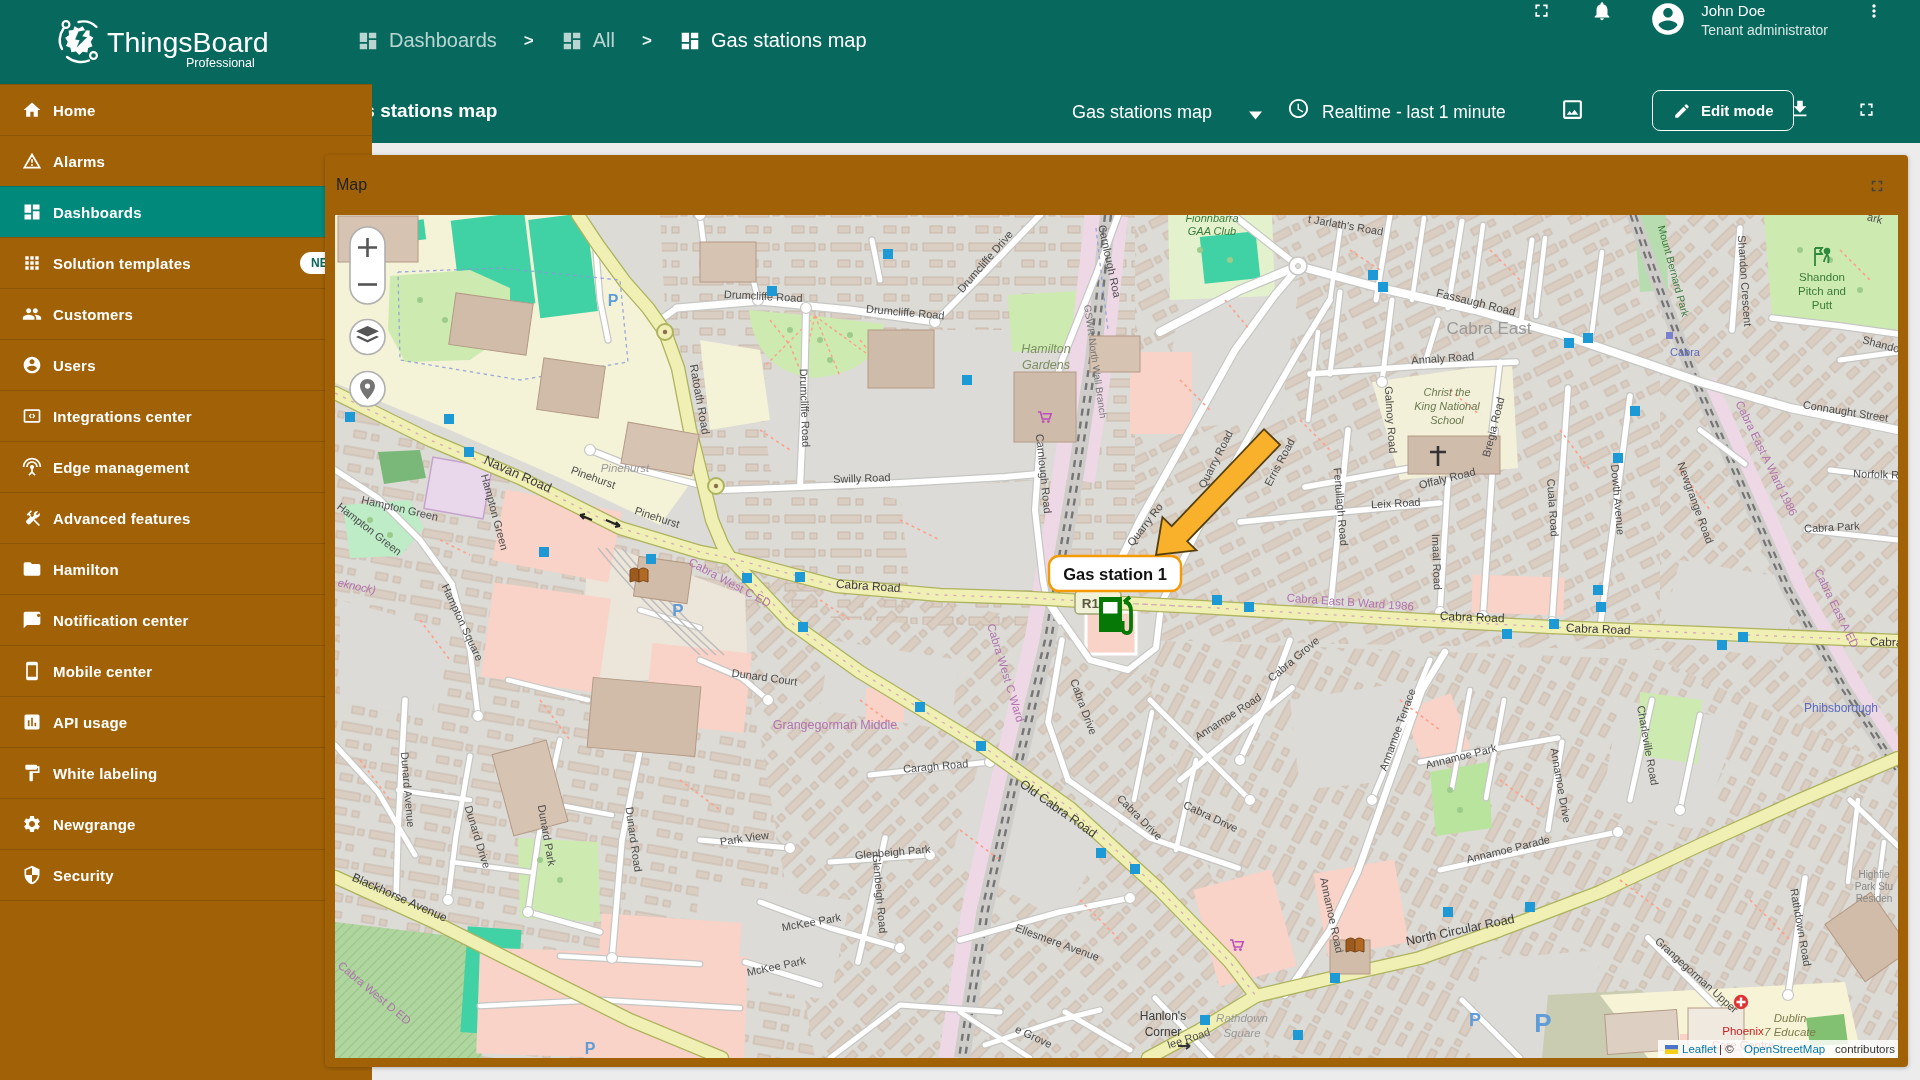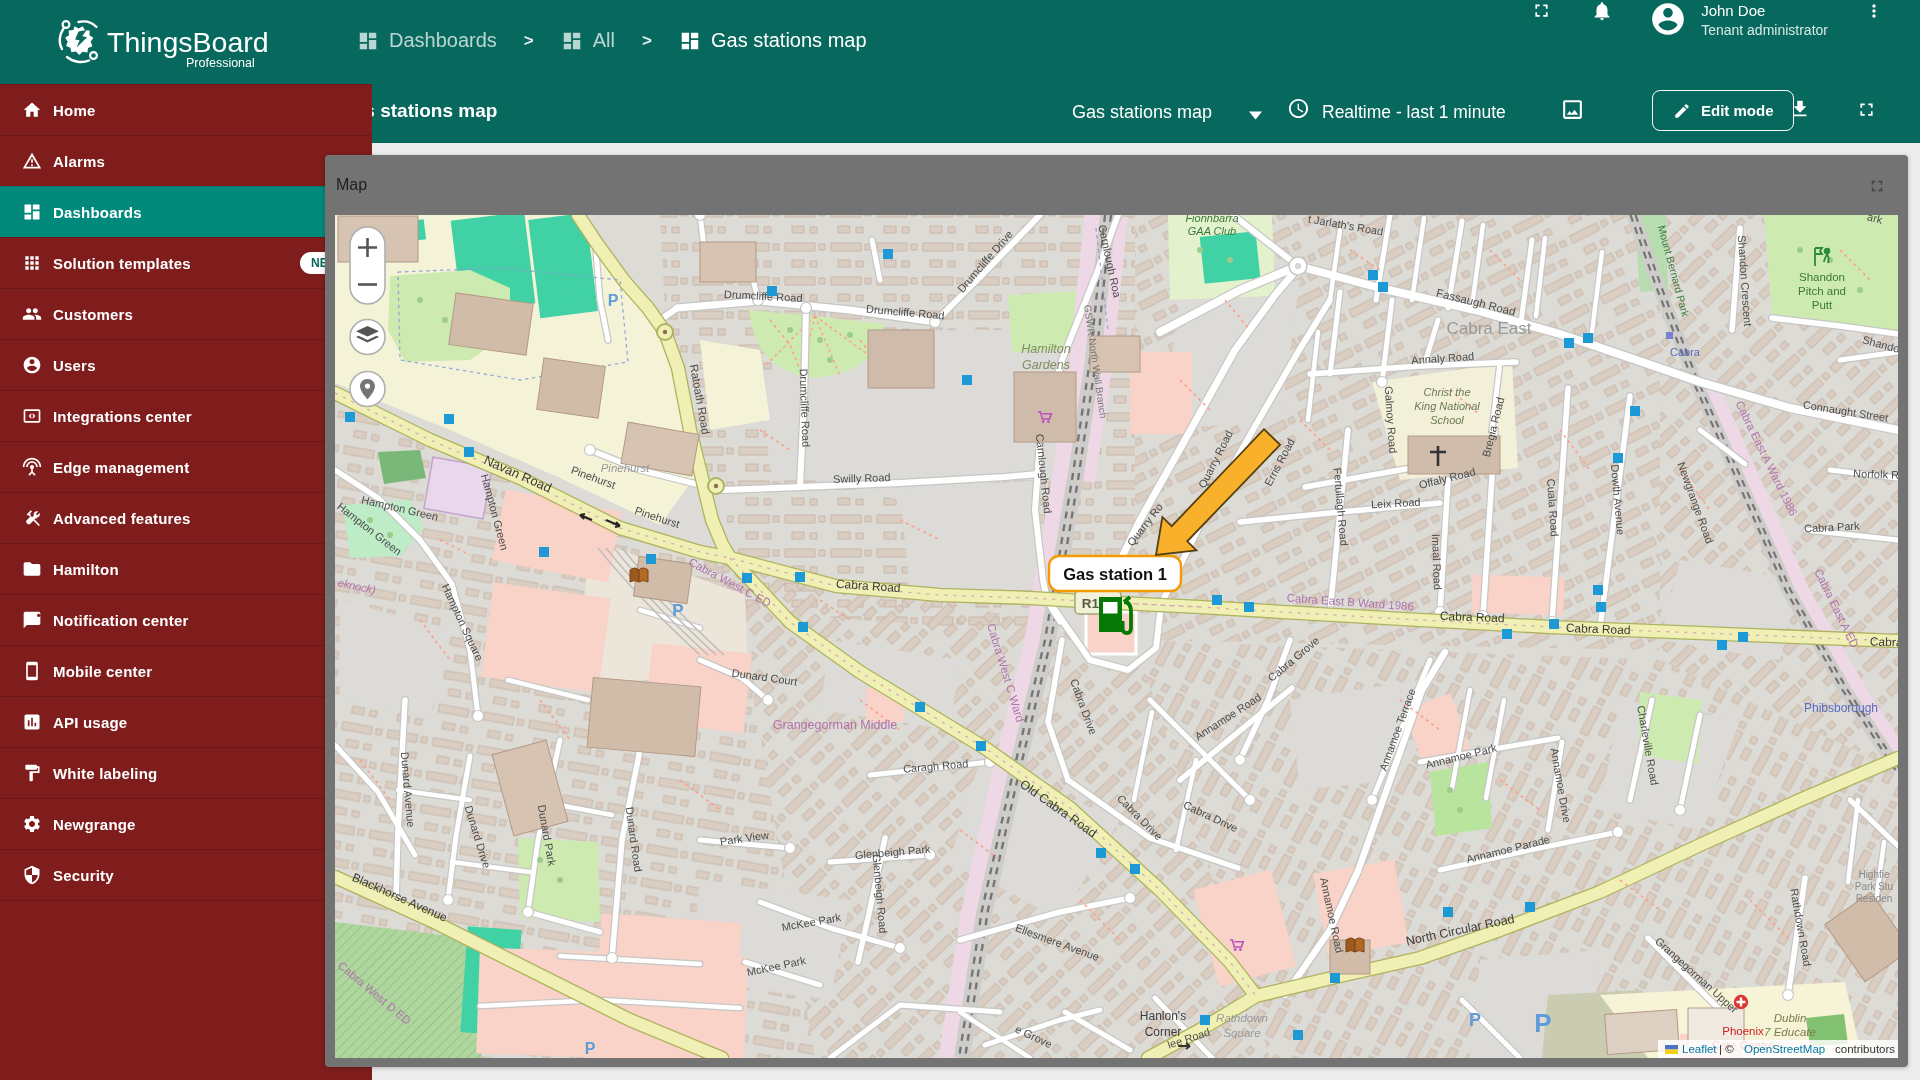--- a/index.html
+++ b/index.html
@@ -1,33 +1,33 @@
 <!DOCTYPE html>
 <html><head>
 <meta charset="utf-8">
 <style>
 *{margin:0;padding:0;box-sizing:border-box}
 html,body{width:1920px;height:1080px;overflow:hidden;font-family:"Liberation Sans",sans-serif;background:#ececec}
 .hdr{position:absolute;left:0;top:0;width:1920px;height:143px;background:#07685d}
-.side{position:absolute;left:0;top:84px;width:372px;bottom:0;background:#7f1d1d}
+.side{position:absolute;left:0;top:84px;width:372px;bottom:0;background:#a16207}
 .mi{position:relative;height:51px;display:flex;align-items:center;color:#fff;border-top:1px solid rgba(0,0,0,0.14)}
 .mi svg{position:absolute;left:22px;width:20px;height:20px;fill:#fff}
 .mi .lbl{position:absolute;left:53px;font-size:15px;font-weight:700;letter-spacing:.2px}
 .mi.sel{background:#01897b}
 .mi .chev{position:absolute;left:auto;right:19px;width:16px;height:16px}
 .newb{position:absolute;right:22px;top:14px;background:#fff;color:#07685d;font-size:12px;font-weight:700;border-radius:11px;padding:4px 11px;line-height:14px}
 .logo{position:absolute;left:55px;top:16px}
 .crumbs{position:absolute;left:357px;top:29px;display:flex;align-items:center;color:rgba(255,255,255,0.72);font-size:20px}
 .crumbs svg{width:22px;height:22px;fill:rgba(255,255,255,0.72);margin-right:10px}
 .crumbs .cur{color:#fff}.crumbs .cur svg{fill:#fff}
 .crumbs .gt{color:rgba(255,255,255,0.9);margin:0 27px;font-size:17px;font-weight:700}
 .topright{position:absolute;right:0;top:0;height:84px;display:flex;align-items:flex-start;color:#fff}
 .tb2{position:absolute;left:310px;right:0;top:84px;height:59px;color:#fff}
 .tb2 .title{position:absolute;left:29px;top:16px;font-size:19px;font-weight:700}
-.card{position:absolute;left:325px;top:155px;width:1583px;height:912px;background:#737373;border-radius:4px;box-shadow:0 1px 4px rgba(0,0,0,0.25)}
+.card{position:absolute;left:325px;top:155px;width:1583px;height:912px;background:#a16207;border-radius:4px;box-shadow:0 1px 4px rgba(0,0,0,0.25)}
 .card .wt{position:absolute;left:11px;top:21px;font-size:16px;color:#212121}
 .mapwrap{position:absolute;left:10px;top:60px;width:1563px;height:843px;overflow:hidden;background:#dcdbd7}
 </style>
 </head>
 <body>
 <div class="hdr"></div>
 
 <div class="logo">
 <svg width="232" height="52" viewBox="0 0 232 52">
 <g fill="none" stroke="#fff" stroke-width="2.4" stroke-linecap="round">

